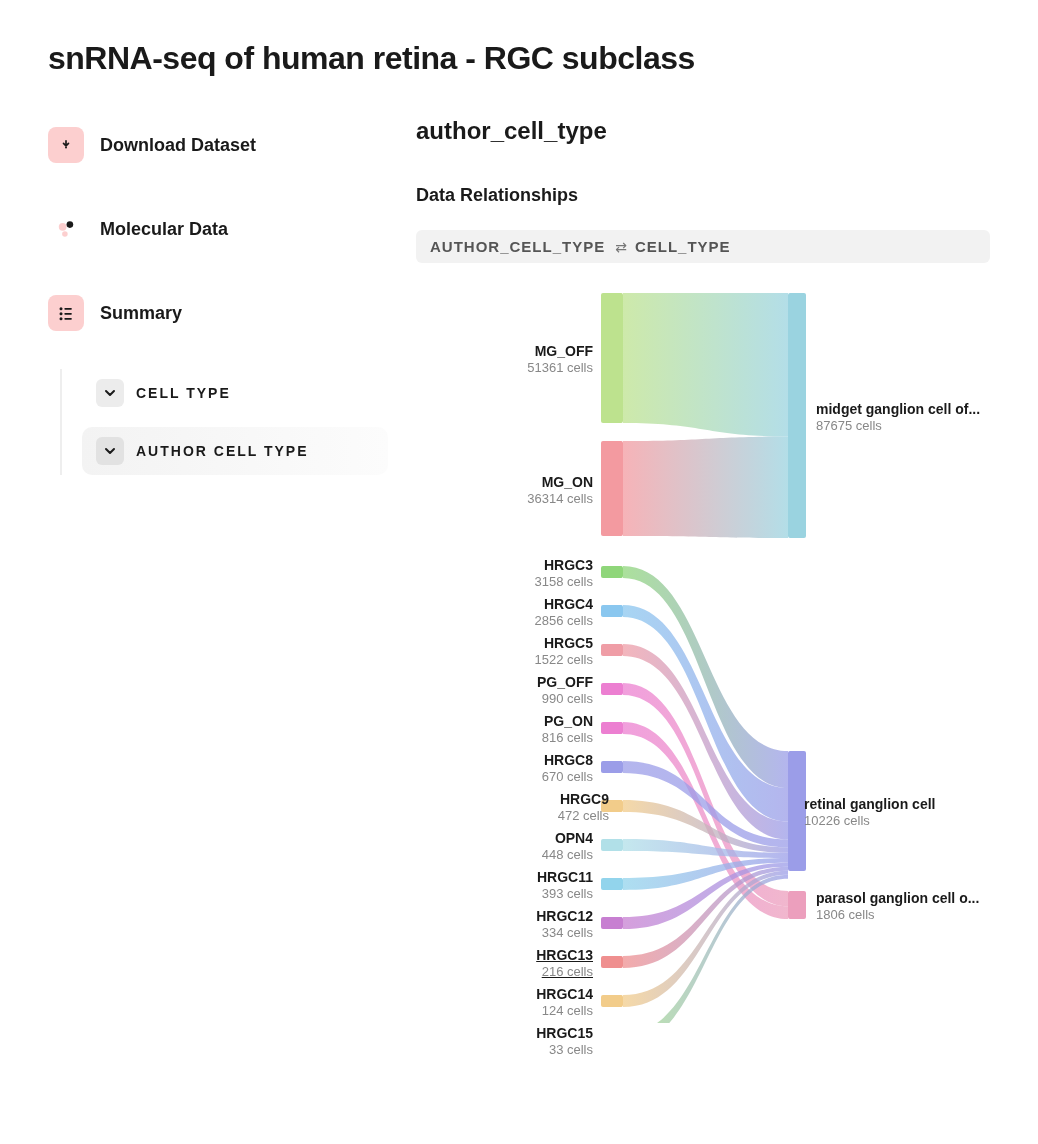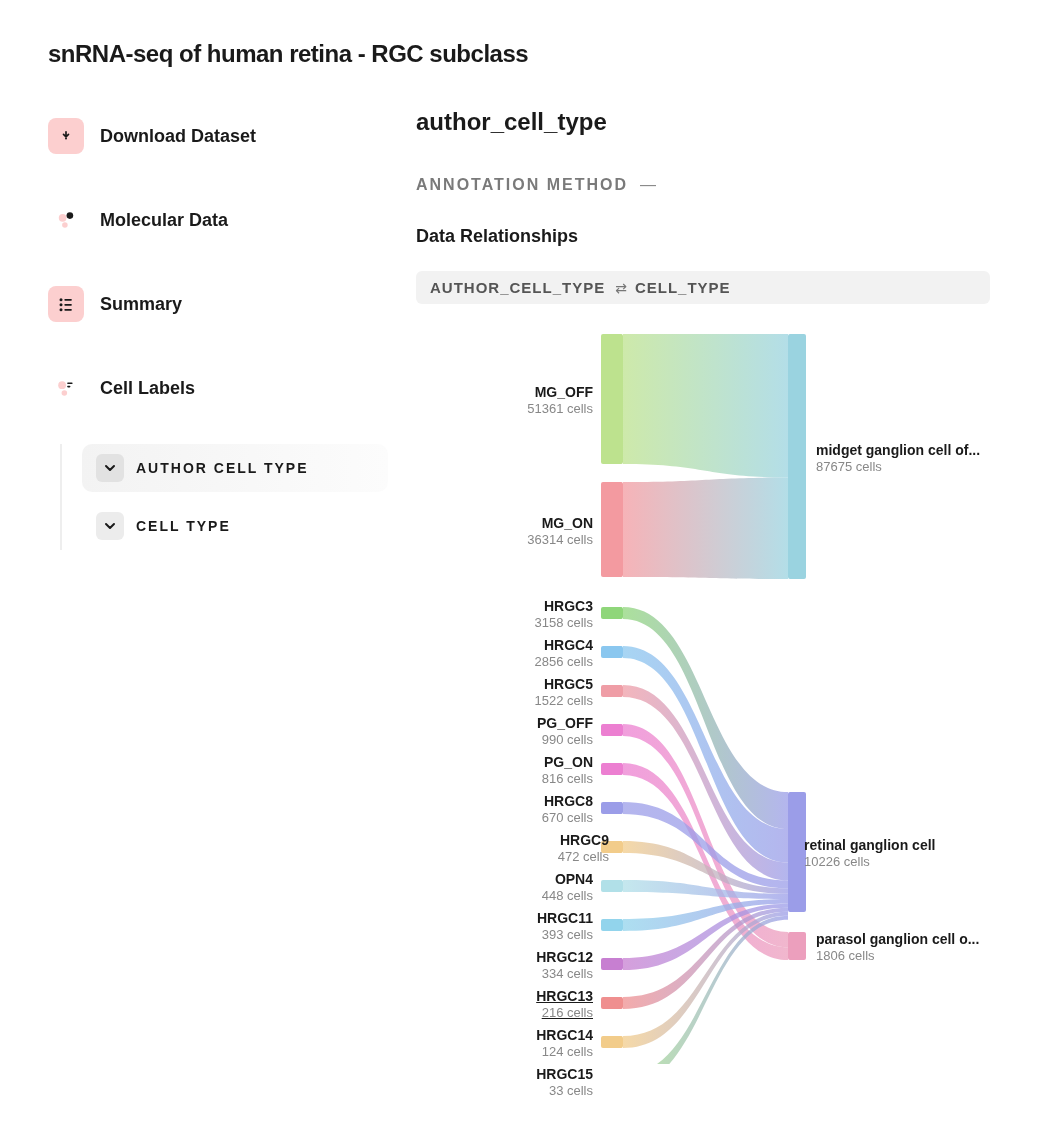--- a/index.html
+++ b/index.html
@@ -4,21 +4,21 @@
   <style>
     * { box-sizing: border-box; margin: 0; padding: 0; }
     body {
       font-family: -apple-system, BlinkMacSystemFont, "Segoe UI", Helvetica, Arial, sans-serif;
       background: #fff;
       color: #1a1a1a;
       padding: 40px 48px;
       width: 1038px;
     }
     .page-title {
-      font-size: 24px;
+      font-size: 32px;
       font-weight: 700;
       margin-bottom: 40px;
       letter-spacing: -0.5px;
     }
     .layout {
       display: flex;
       gap: 28px;
     }
     .sidebar {
       width: 340px;
@@ -174,60 +174,45 @@
             <rect x="10" y="6" width="9" height="2.2" rx="1" fill="#1a1a1a"></rect>
             <circle cx="6" cy="13" r="1.8" fill="#1a1a1a"></circle>
             <rect x="10" y="12" width="9" height="2.2" rx="1" fill="#1a1a1a"></rect>
             <circle cx="6" cy="19" r="1.8" fill="#1a1a1a"></circle>
             <rect x="10" y="18" width="9" height="2.2" rx="1" fill="#1a1a1a"></rect>
           </svg>
       </div>
       <span class="nav-label">Summary</span>
     </div>
 
-    <div class="nav-item">
-      <div class="nav-icon dots">
-        <svg viewBox="0 0 36 36" width="36" height="36">
-            <circle cx="11" cy="13" r="7" fill="#fccfcf"></circle>
-            <rect x="20" y="8" width="10" height="3" rx="1.5" fill="#1a1a1a"></rect>
-            <rect x="20" y="14" width="6" height="3" rx="1.5" fill="#1a1a1a"></rect>
-            <circle cx="15" cy="27" r="5" fill="#fccfcf"></circle>
-          </svg>
+
+    <div class="subnav">
+      <div class="subnav-item">
+        <div class="chev-box">
+          <svg width="12" height="12" viewBox="0 0 12 12">
+              <path d="M2 4l4 4 4-4" stroke="#1a1a1a" stroke-width="2" fill="none" stroke-linecap="round" stroke-linejoin="round"></path>
+            </svg>
+        </div>
+        <span class="subnav-label">CELL TYPE</span>
       </div>
-      <span class="nav-label">Cell Labels</span>
-    </div>
-
-    <div class="subnav">
       <div class="subnav-item active">
         <div class="chev-box">
           <svg width="12" height="12" viewBox="0 0 12 12">
               <path d="M2 4l4 4 4-4" stroke="#1a1a1a" stroke-width="2" fill="none" stroke-linecap="round" stroke-linejoin="round"></path>
             </svg>
         </div>
         <span class="subnav-label">AUTHOR CELL TYPE</span>
       </div>
-      <div class="subnav-item">
-        <div class="chev-box">
-          <svg width="12" height="12" viewBox="0 0 12 12">
-              <path d="M2 4l4 4 4-4" stroke="#1a1a1a" stroke-width="2" fill="none" stroke-linecap="round" stroke-linejoin="round"></path>
-            </svg>
-        </div>
-        <span class="subnav-label">CELL TYPE</span>
-      </div>
     </div>
 
   </aside>
 
   <main class="main">
     <h2 class="section-title">author_cell_type</h2>
 
-    <div class="annotation-row">
-      <span class="annotation-label">ANNOTATION METHOD</span>
-      <span class="annotation-dash">—</span>
-    </div>
 
     <h3 class="relationships-title">Data Relationships</h3>
 
     <div class="chip-bar">
       <span class="chip-text">AUTHOR_CELL_TYPE</span>
       <span class="arrows">⇄</span>
       <span class="chip-text">CELL_TYPE</span>
     </div>
 
     <div class="sankey-wrap">

